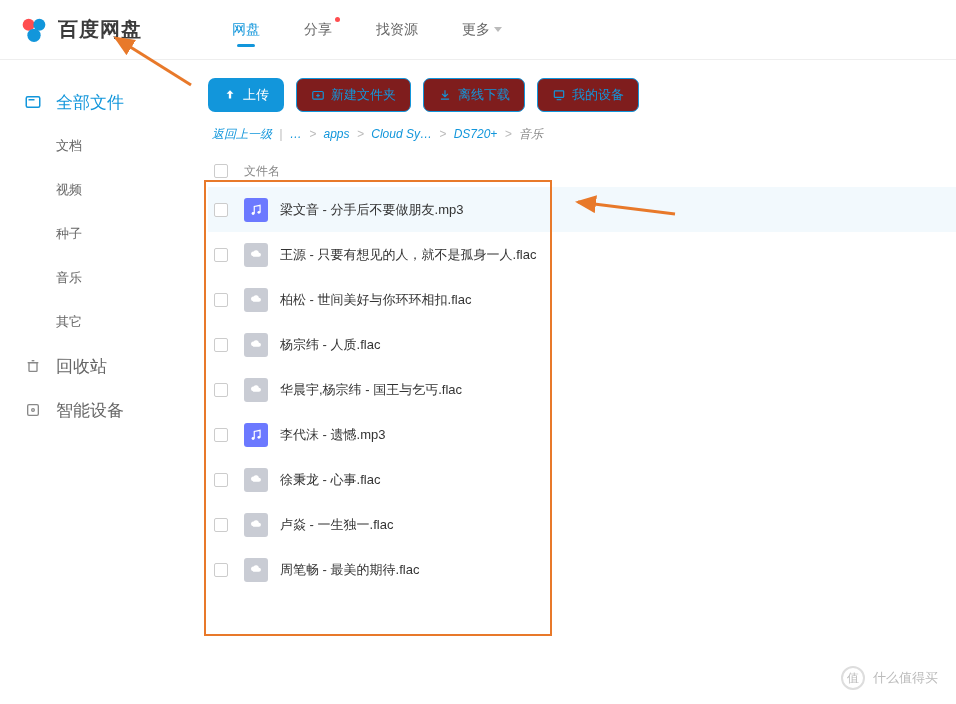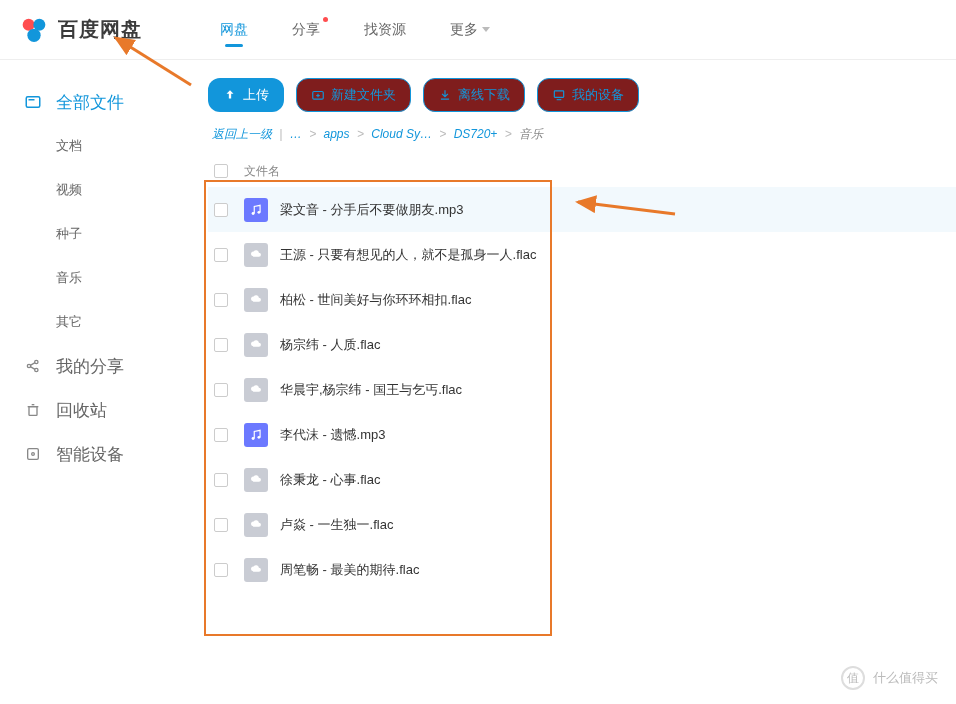--- a/index.html
+++ b/index.html
@@ -3,40 +3,40 @@
 <meta charset="utf-8">
 <style>
 * { margin: 0; padding: 0; box-sizing: border-box; }
 body { font-family: "Microsoft YaHei", "PingFang SC", sans-serif; font-size: 13px; color: #333; background: #fff; width: 956px; height: 704px; overflow: hidden; position: relative; }
 
 
 .header { display: flex; align-items: center; height: 60px; border-bottom: 1px solid #eee; padding: 0 18px; }
 .logo-wrap { display: flex; align-items: center; gap: 8px; width: 180px; }
 .logo-icon { width: 32px; height: 32px; }
 .logo-text { font-size: 20px; font-weight: 700; color: #3b3b3b; letter-spacing: 1px; }
-.nav { display: flex; align-items: center; gap: 40px; margin-left: 20px; text-align: center; }
+.nav { display: flex; align-items: center; gap: 40px; margin-left: 32px; text-align: center; }
 .nav-item { position: relative; font-size: 14px; color: #666; cursor: pointer; padding: 18px 2px; }
 .nav-item.active { color: #1296db; }
 .nav-item.active::after { content: ""; position: absolute; bottom: 10px; left: 50%; transform: translateX(-50%); width: 18px; height: 3px; background: #1296db; border-radius: 2px; }
 .nav-dot::before { content: ""; position: absolute; top: 14px; right: -6px; width: 5px; height: 5px; background: #ff4d4f; border-radius: 50%; }
 .nav-more { display: flex; align-items: center; gap: 4px; }
 .caret { width: 0; height: 0; border-left: 4px solid transparent; border-right: 4px solid transparent; border-top: 5px solid #bbb; }
 
 
 .layout { display: flex; height: calc(704px - 60px); }
 .sidebar { width: 198px; padding-top: 20px; }
 .sb-item { display: flex; align-items: center; height: 44px; padding-left: 24px; gap: 14px; cursor: pointer; color: #666; font-size: 17px; }
 .sb-item.active { color: #1296db; }
 .sb-item .sb-icon { width: 18px; height: 18px; display: flex; align-items: center; justify-content: center; }
 .sb-sub { padding-left: 56px; height: 44px; display: flex; align-items: center; color: #666; cursor: pointer; font-size: 13px; }
 
 
 .main { flex: 1; padding: 18px 0 0 10px; position: relative; }
 .toolbar { display: flex; gap: 12px; margin-bottom: 14px; }
-.btn { display: inline-flex; align-items: center; gap: 6px; height: 34px; padding: 0 14px; border-radius: 12px; font-size: 13px; cursor: pointer; border: 1px solid transparent; }
+.btn { display: inline-flex; align-items: center; gap: 6px; height: 34px; padding: 0 14px; border-radius: 7px; font-size: 13px; cursor: pointer; border: 1px solid transparent; }
 .btn-primary { background: #1296db; color: #fff; }
 .btn-outline { background: #7f1d1d; color: #1296db; border: 1px solid #1296db; }
 .btn-ic { width: 14px; height: 14px; }
 
 .breadcrumb { font-size: 12px; color: #888; margin-bottom: 12px; padding-left: 4px; font-style: italic; }
 .breadcrumb a { color: #1296db; text-decoration: none; cursor: pointer; }
 .breadcrumb .sep { color: #bbb; margin: 0 4px; }
 .breadcrumb .cur { color: #888; }
 
 .list-header { display: flex; align-items: center; height: 32px; padding-left: 6px; color: #888; font-size: 12px; }
@@ -100,32 +100,20 @@
     <div class="sb-sub">
         <span>种子</span>
       </div>
     <div class="sb-sub">
         <span>音乐</span>
       </div>
     <div class="sb-sub">
         <span>其它</span>
       </div>
 
-    <div class="sb-item">
-      <span class="sb-icon">
-        <svg viewBox="0 0 24 24" width="16" height="16" fill="none" stroke="#888" stroke-width="2">
-            <circle cx="6" cy="12" r="2.5"></circle>
-            <circle cx="17" cy="6" r="2.5"></circle>
-            <circle cx="17" cy="18" r="2.5"></circle>
-            <line x1="8" y1="11" x2="15" y2="7"></line>
-            <line x1="8" y1="13" x2="15" y2="17"></line>
-          </svg>
-      </span>
-      <span>我的分享</span>
-    </div>
     <div class="sb-item">
       <span class="sb-icon">
         <svg viewBox="0 0 24 24" width="16" height="16" fill="none" stroke="#888" stroke-width="2">
             <rect x="6" y="7" width="12" height="13" rx="1"></rect>
             <line x1="4" y1="7" x2="20" y2="7"></line>
             <line x1="10" y1="4" x2="14" y2="4"></line>
           </svg>
       </span>
       <span>回收站</span>
     </div>

